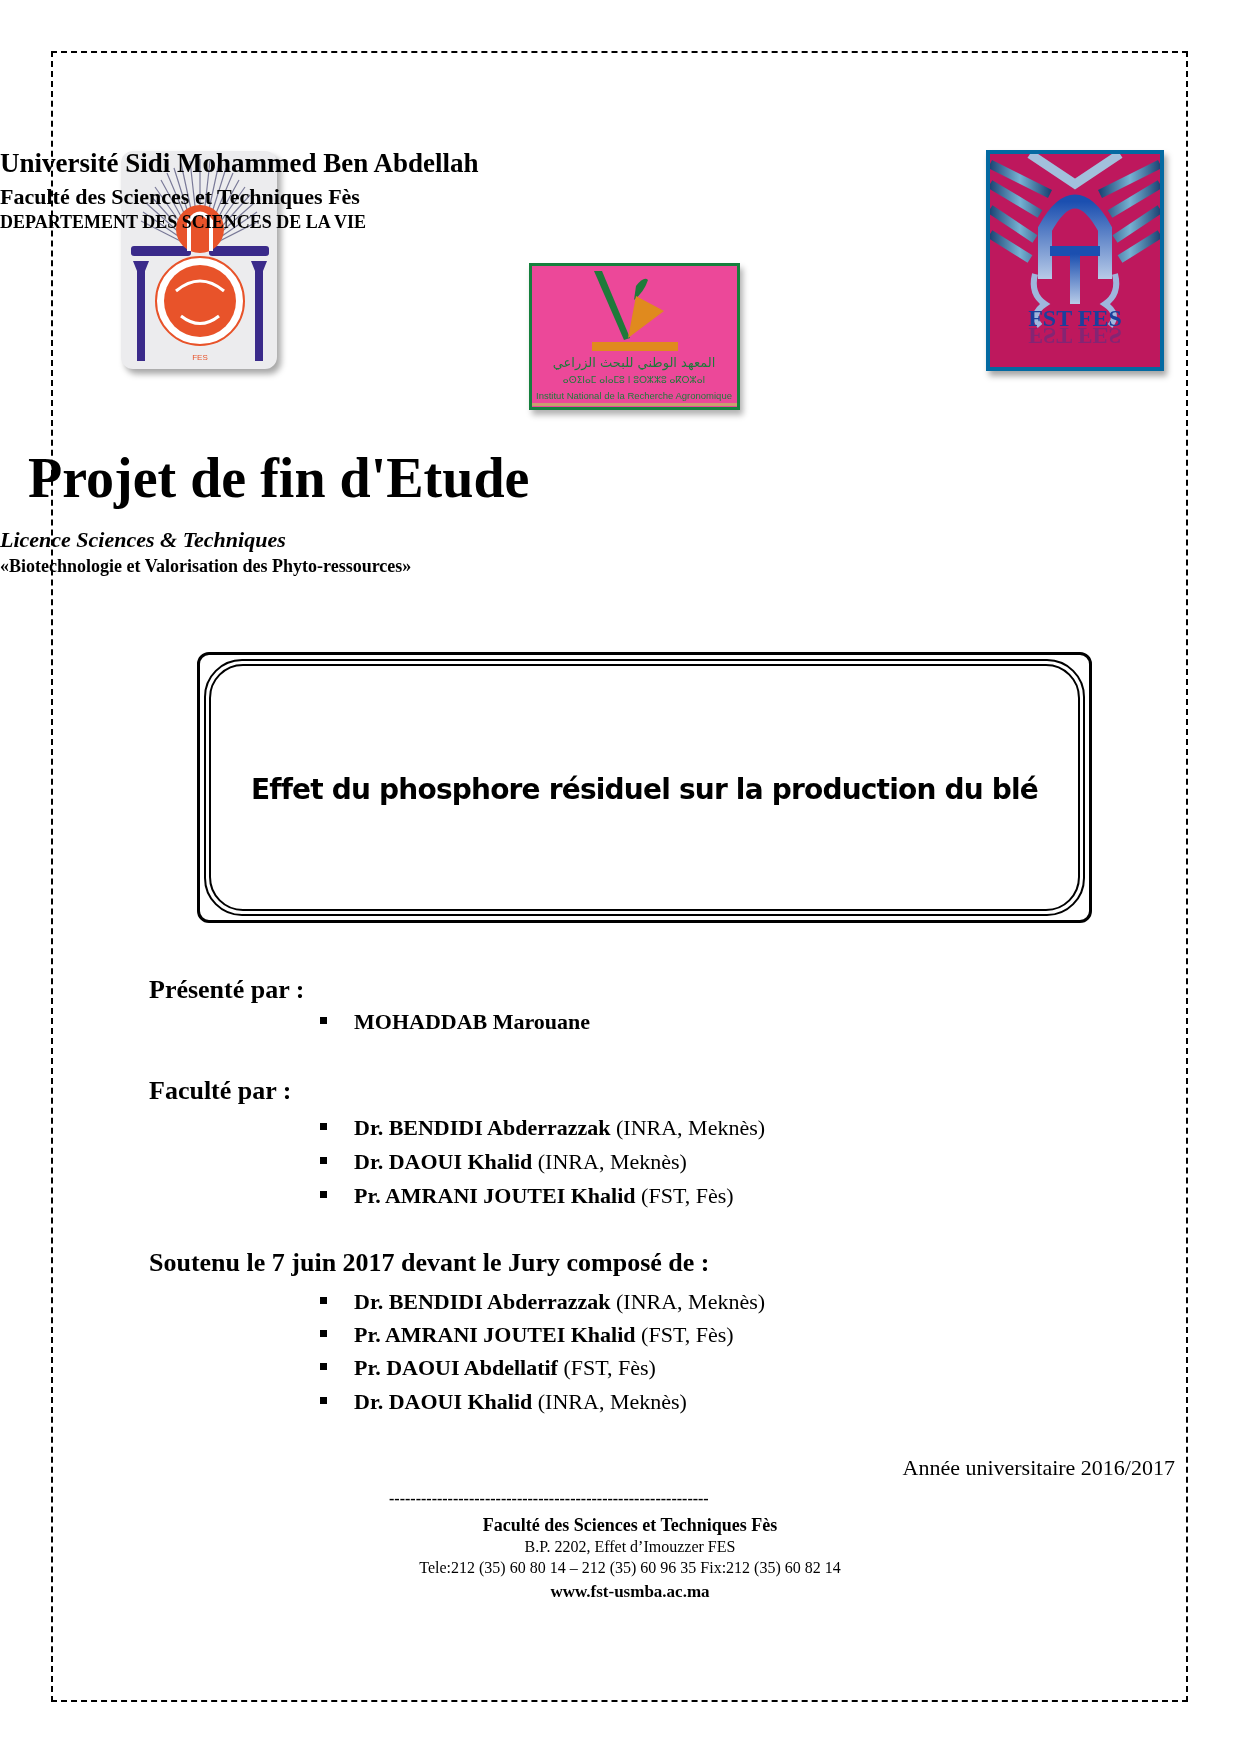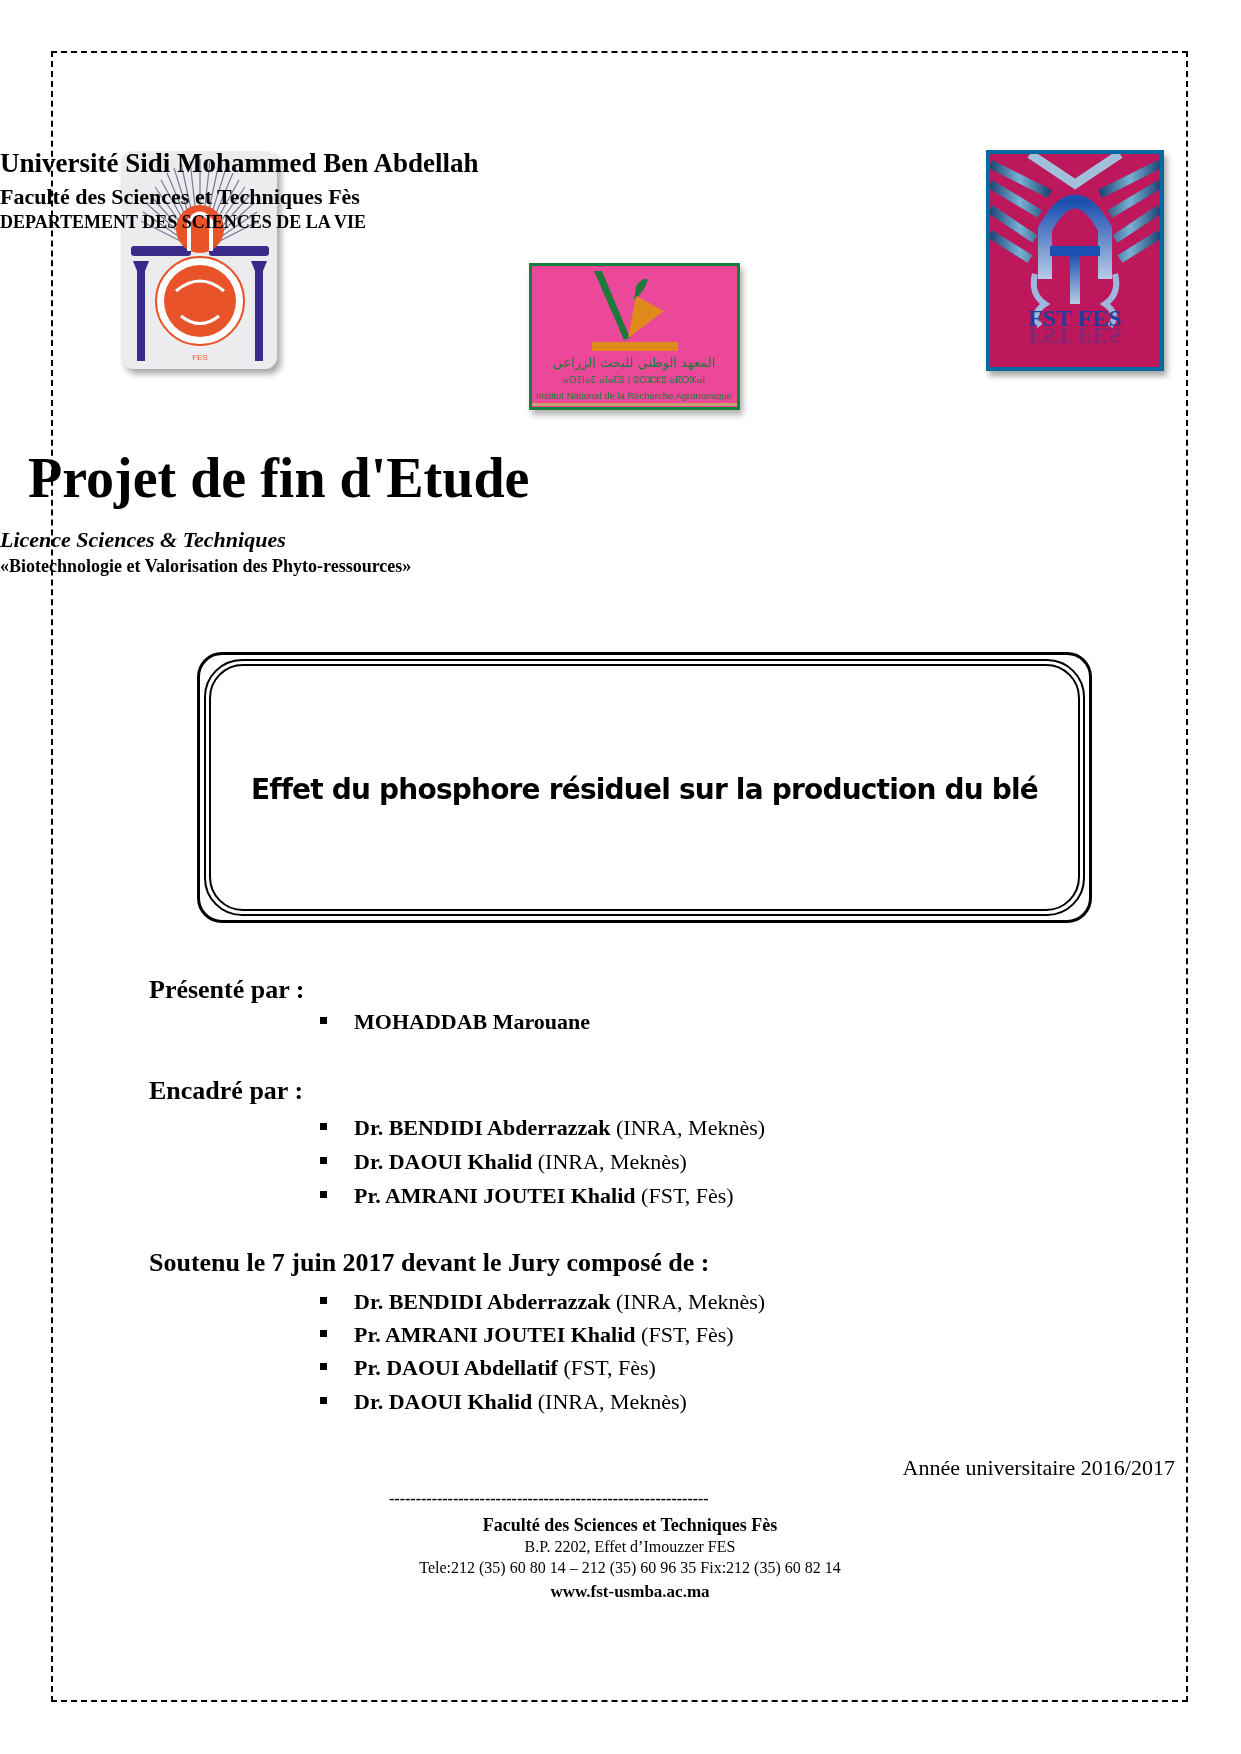--- a/index.html
+++ b/index.html
@@ -20,21 +20,21 @@
 
   .h-univ { top: 148px; font-size: 27px; font-weight: bold; }
   .h-fac { top: 184px; font-size: 22px; font-weight: bold; }
   .h-dep { top: 212px; font-size: 18px; font-weight: bold; }
 
   .main-title { top: 446px; font-size: 56px; font-weight: bold; margin-left: 28px; }
   .licence { top: 527px; font-size: 22px; font-weight: bold; font-style: italic; }
   .speciality { top: 556px; font-size: 18px; font-weight: bold; }
 
   .subject-box { left: 197px; top: 652px; width: 895px; height: 271px; box-sizing: border-box;
-                 border: 3px solid #000; border-radius: 25px; }
+                 border: 3px solid #000; border-radius: 12px; }
   .subject-box::before { content: ""; position: absolute; left: 4px; top: 4px; right: 4px; bottom: 4px;
                  border: 2px solid #000; border-radius: 38px; }
   .subject-box::after { content: ""; position: absolute; left: 9px; top: 9px; right: 9px; bottom: 9px;
                  border: 2px solid #000; border-radius: 34px; }
   .subject-title { position: absolute; left: 0; right: 0; top: 118px; text-align: center;
                    font-family: "DejaVu Sans", sans-serif; font-weight: bold; font-size: 28px;
                    letter-spacing: -0.8px; z-index: 2; }
 
   .section-head { position: absolute; left: 149px; font-size: 26px; font-weight: bold; white-space: nowrap; }
   .bullet-item { position: absolute; left: 320px; font-size: 22px; white-space: nowrap; }
@@ -129,21 +129,21 @@
 
 <div class="abs subject-box">
   <div class="subject-title">Effet du phosphore résiduel sur la production du blé</div>
 </div>
 
 <div class="section-head" style="top: 975px;">Présenté par :</div>
 <div class="bullet-item" style="top: 1009px;">
   <span class="sq"></span><b>MOHADDAB Marouane</b><span></span>
 </div>
 
-<div class="section-head" style="top: 1076px;">Encadré par :</div>
+<div class="section-head" style="top: 1076px;">Faculté par :</div>
 <div class="bullet-item" style="top: 1115px;">
   <span class="sq"></span><b>Dr. BENDIDI Abderrazzak</b><span> (INRA, Meknès)</span>
 </div>
 <div class="bullet-item" style="top: 1149px;">
   <span class="sq"></span><b>Dr. DAOUI Khalid</b><span> (INRA, Meknès)</span>
 </div>
 <div class="bullet-item" style="top: 1183px;">
   <span class="sq"></span><b>Pr. AMRANI JOUTEI Khalid</b><span> (FST, Fès)</span>
 </div>
 

